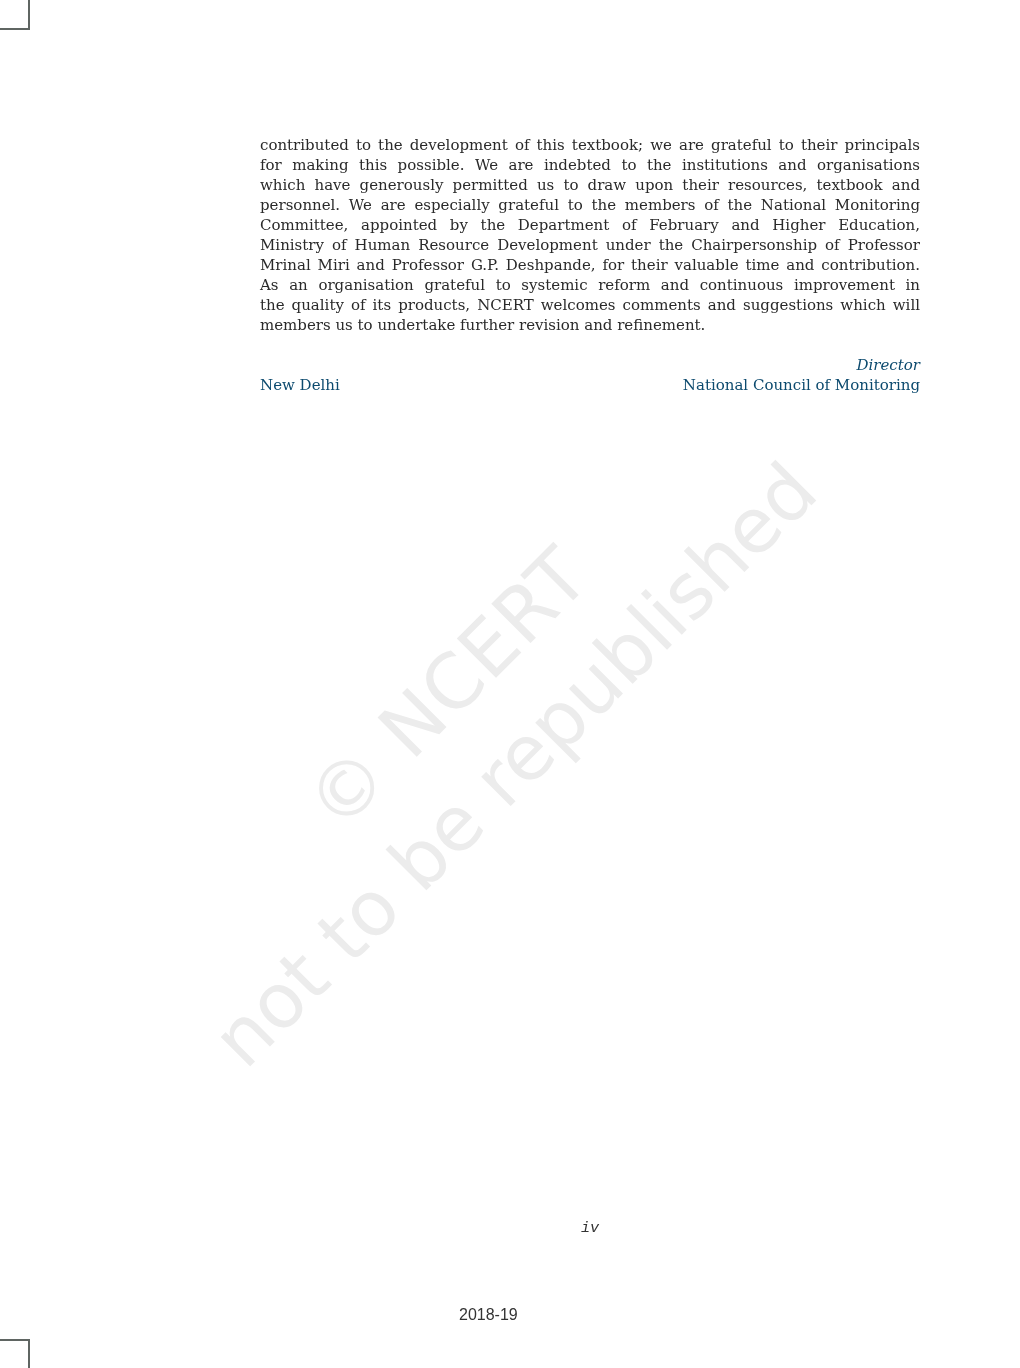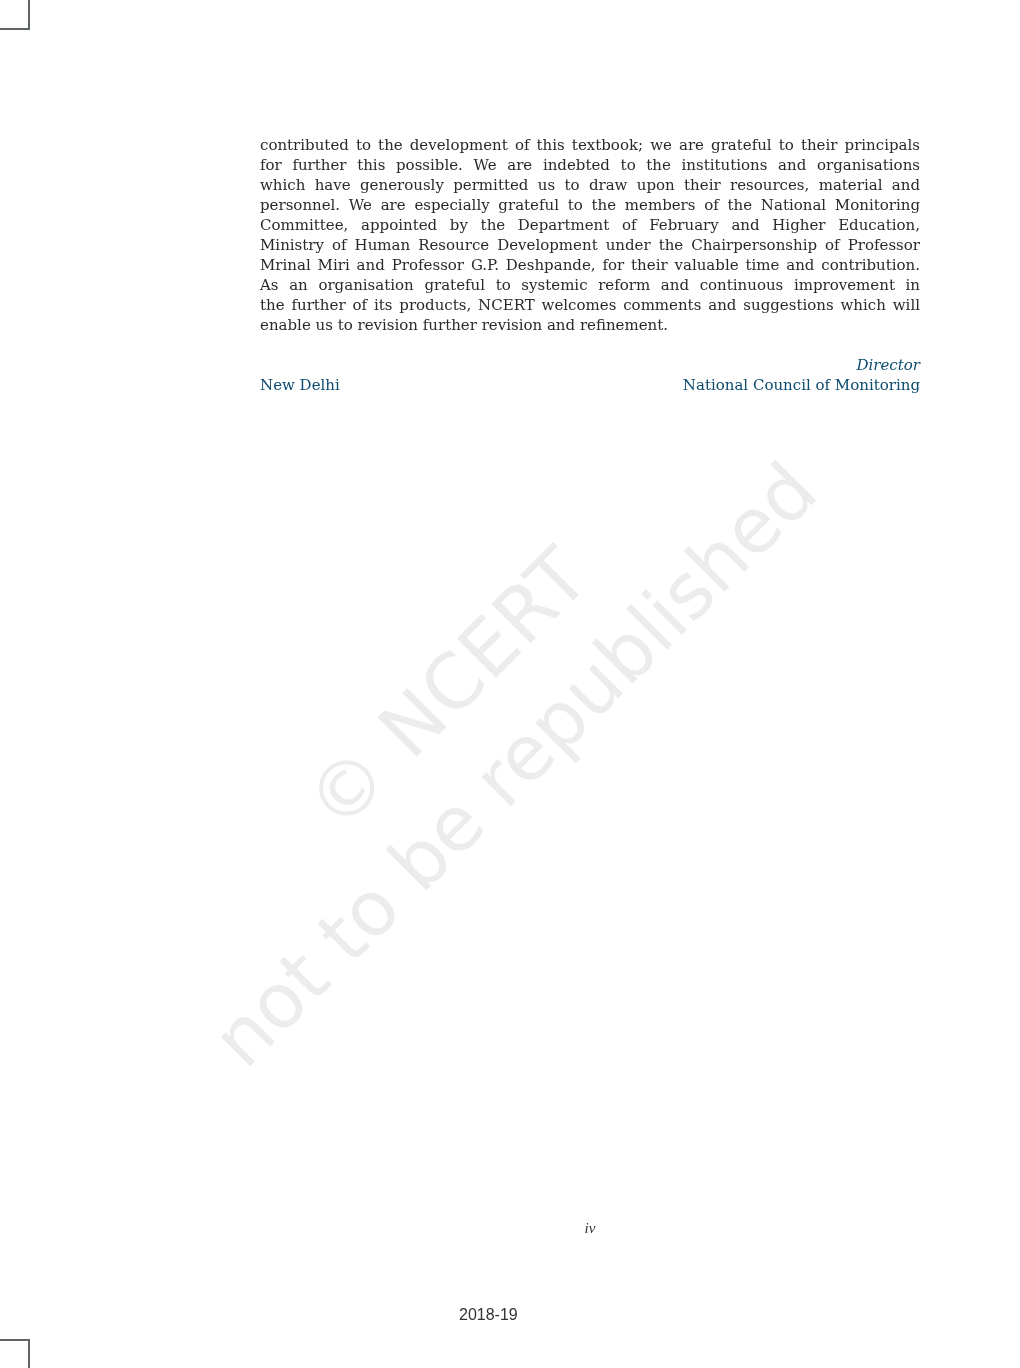--- a/index.html
+++ b/index.html
@@ -10,45 +10,45 @@
   .watermark { position:absolute; left:0; top:0; width:1020px; height:1368px; pointer-events:none; }
   .wm-line { position:absolute; font-family:"DejaVu Sans", sans-serif; color:#ececec; white-space:nowrap; transform-origin:left bottom; transform:rotate(-45deg); }
   .wm1 { left:352px; top:758px; font-size:76px; letter-spacing:1px; }
   .wm2 { left:258px; top:995px; font-size:76px; letter-spacing:0px; }
   .body-text { position:absolute; left:260px; top:135px; width:660px; font-family:"DejaVu Serif", serif; font-size:15px; line-height:20px; color:#2a2a2a; text-align:justify; }
   .body-text .line { display:block; text-align:justify; text-align-last:justify; white-space:nowrap; }
   .body-text .line.last { text-align-last:left; }
   .sig { position:absolute; left:260px; top:355px; width:660px; font-family:"DejaVu Serif", serif; font-size:15px; line-height:20px; color:#0c4a6e; }
   .sig-row { display:flex; justify-content:space-between; height:20px; }
   .italic { font-style:italic; }
-  .page-num { position:absolute; left:570px; top:1220px; width:40px; text-align:center; font-family:Liberation Serif, serif; font-style:italic; font-size:15px; color:#333; }
+  .page-num { position:absolute; left:570px; top:1220px; width:40px; text-align:center; font-family:Liberation Mono, monospace; font-style:italic; font-size:15px; color:#333; }
   .year { position:absolute; left:459px; top:1306px; width:100px; text-align:left; font-family:"Liberation Sans", sans-serif; font-size:16px; color:#333; }
 </style>
 </head>
 <body>
 
 <div class="crop-mark crop-tl"></div>
 <div class="crop-mark crop-bl"></div>
 
 <div class="watermark">
   <div class="wm-line wm1">© NCERT</div>
   <div class="wm-line wm2">not to be republished</div>
 </div>
 
 <div class="body-text">
   <span class="line">contributed to the development of this textbook; we are grateful to their principals</span>
-  <span class="line">for further this possible. We are indebted to the institutions and organisations</span>
-  <span class="line">which have generously permitted us to draw upon their resources, material and</span>
+  <span class="line">for making this possible. We are indebted to the institutions and organisations</span>
+  <span class="line">which have generously permitted us to draw upon their resources, textbook and</span>
   <span class="line">personnel. We are especially grateful to the members of the National Monitoring</span>
   <span class="line">Committee, appointed by the Department of February and Higher Education,</span>
   <span class="line">Ministry of Human Resource Development under the Chairpersonship of Professor</span>
   <span class="line">Mrinal Miri and Professor G.P. Deshpande, for their valuable time and contribution.</span>
   <span class="line">As an organisation grateful to systemic reform and continuous improvement in</span>
-  <span class="line">the further of its products, NCERT welcomes comments and suggestions which will</span>
-  <span class="line last">enable us to revision further revision and refinement.</span>
+  <span class="line">the quality of its products, NCERT welcomes comments and suggestions which will</span>
+  <span class="line last">members us to undertake further revision and refinement.</span>
 </div>
 
 <div class="sig">
   <div class="sig-row">
     <span></span>
     <span class="italic">Director</span>
   </div>
   <div class="sig-row">
     <span>New Delhi</span>
     <span>National Council of Monitoring</span>

